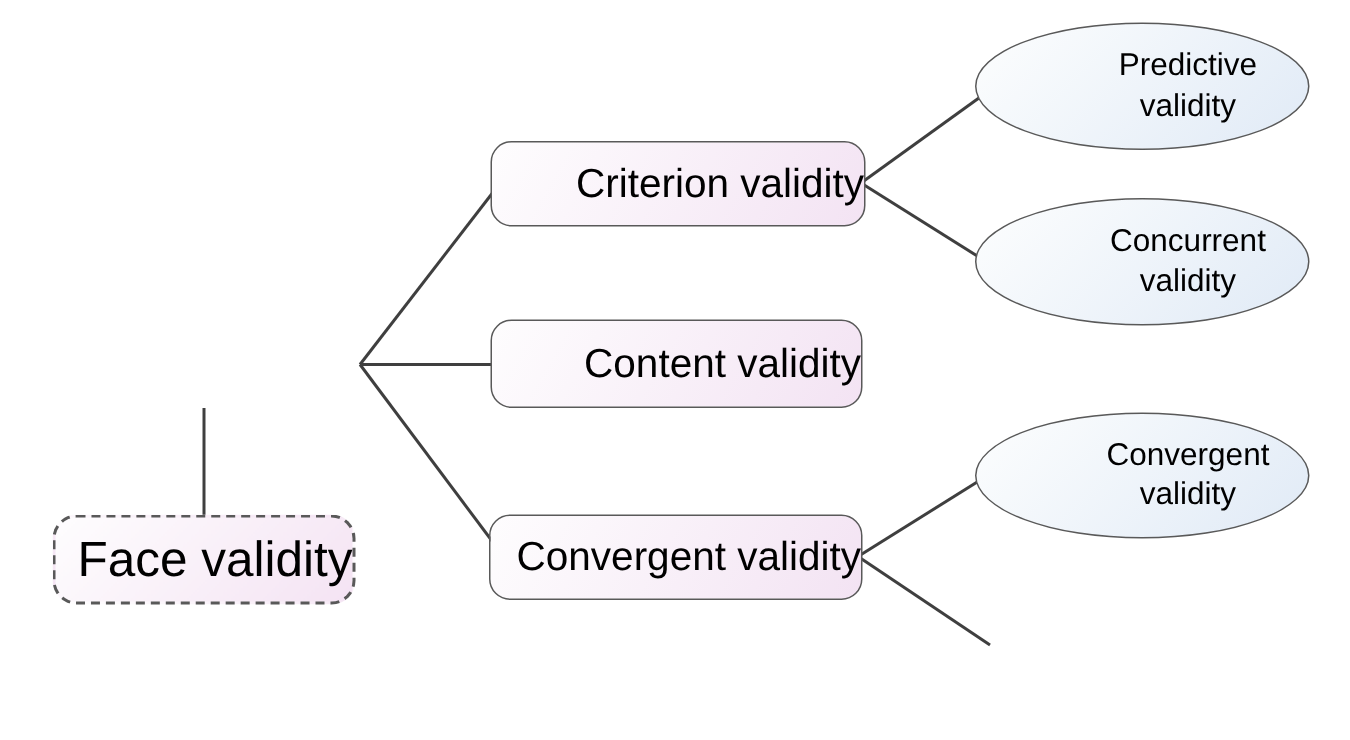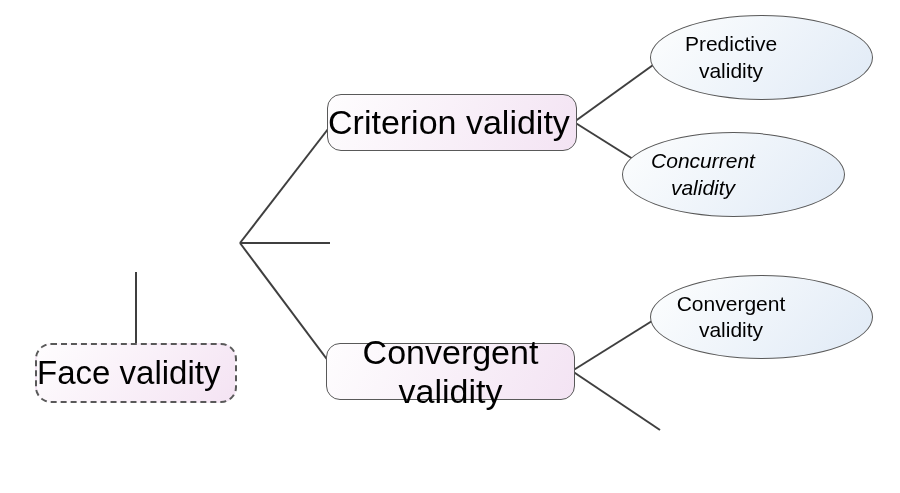--- a/index.html
+++ b/index.html
@@ -23,21 +23,21 @@
     height: 493px;
   }
   .edges-svg line {
     stroke: #3f3f3f;
     stroke-width: 2;
   }
   .node {
     position: absolute;
     display: flex;
     align-items: center;
-    justify-content: flex-start;
+    justify-content: flex-end;
     box-sizing: border-box;
     text-align: center;
     color: #000000;
   }
   .node-root {
     left: 34px;
     top: 215px;
     width: 204px;
     height: 57px;
     border: 1.6px solid #595959;
@@ -52,37 +52,37 @@
     height: 60px;
     border: 2px dashed #595959;
     border-radius: 16px;
     background: linear-gradient(135deg, #fefdfe 0%, #f4e3f3 100%);
     font-size: 33px;
   }
   .node-branch {
     border: 1.6px solid #595959;
     border-radius: 14px;
     background: linear-gradient(120deg, #fefdfe 0%, #f3e3f3 100%);
-    font-size: 34px;
+    font-size: 27px;
   }
   .node-criterion { left: 327px; top: 94px;  width: 250px; height: 57px; }
   .node-content   { left: 327px; top: 213px; width: 248px; height: 59px; }
   .node-construct { left: 326px; top: 343px; width: 249px; height: 57px; }
   .node-leaf {
     border: 1.6px solid #595959;
     border-radius: 50%;
     background: linear-gradient(135deg, #fdfefe 0%, #e0eaf6 100%);
     font-size: 21px;
     line-height: 1.25;
   }
   .node-leaf .leaf-label {
     max-width: 160px;
   }
   .node-predictive   { left: 650px; top: 15px;  width: 223px; height: 85px; }
-  .node-concurrent   { left: 622px; top: 132px; width: 223px; height: 85px; font-style: italic; }
+  .node-concurrent   { left: 650px; top: 132px; width: 223px; height: 85px; }
   .node-convergent   { left: 650px; top: 275px; width: 223px; height: 84px; }
   .node-discriminant { left: 650px; top: 389px; width: 223px; height: 84px; }
 </style>
 </head>
 <body>
 
 <div class="canvas">
 
   <svg class="edges-svg" viewBox="0 0 900 493" xmlns="http://www.w3.org/2000/svg">
     <line x1="240" y1="243" x2="335" y2="120"></line>
@@ -97,20 +97,23 @@
 
 
   <div class="node node-face">
     <span>Face validity</span>
   </div>
 
   <div class="node node-branch node-criterion">
     <span>Criterion validity</span>
   </div>
 
+  <div class="node node-branch node-content">
+    <span>Content validity</span>
+  </div>
 
   <div class="node node-branch node-construct">
     <span>Convergent validity</span>
   </div>
 
   <div class="node node-leaf node-predictive">
     <span class="leaf-label">Predictive validity</span>
   </div>
 
   <div class="node node-leaf node-concurrent">

